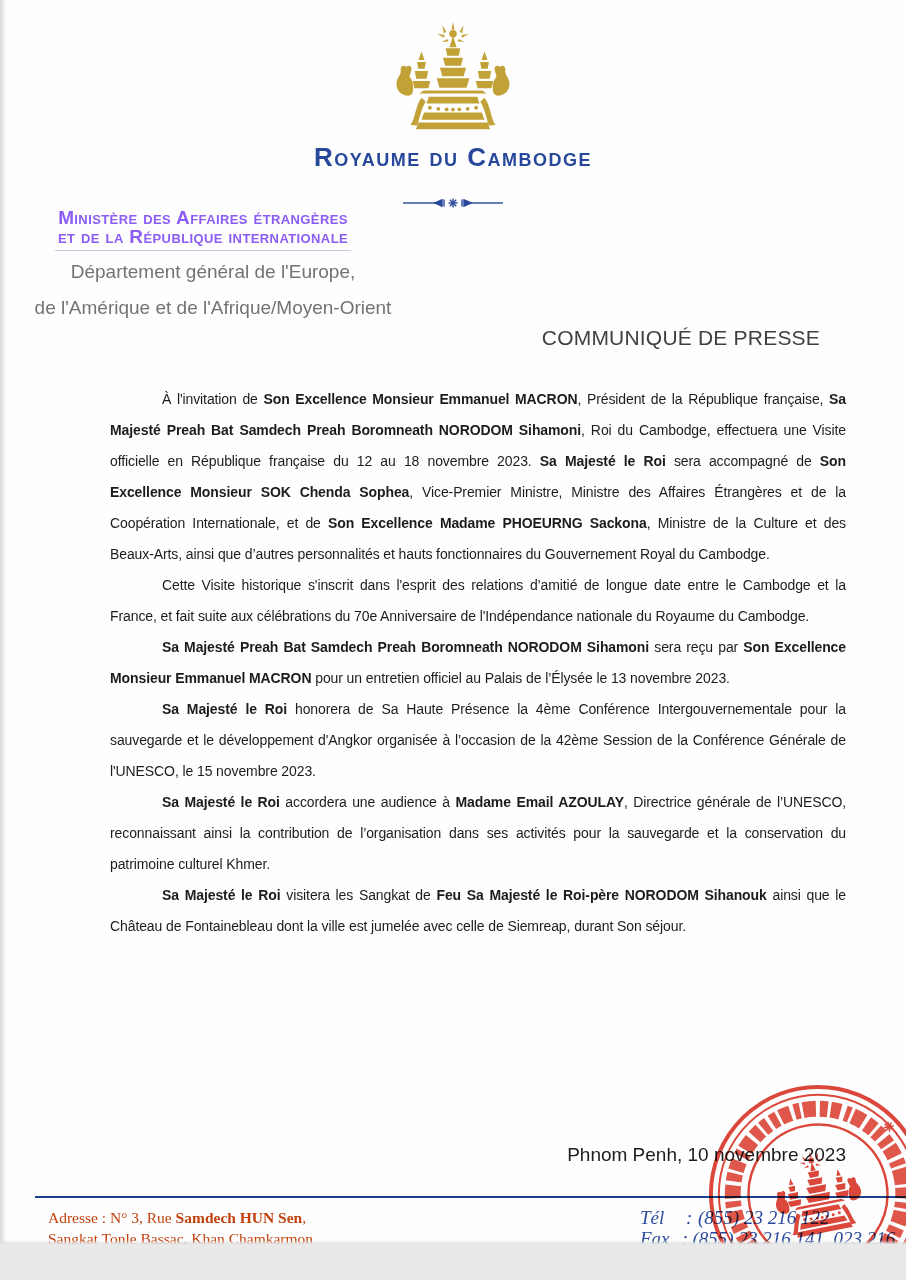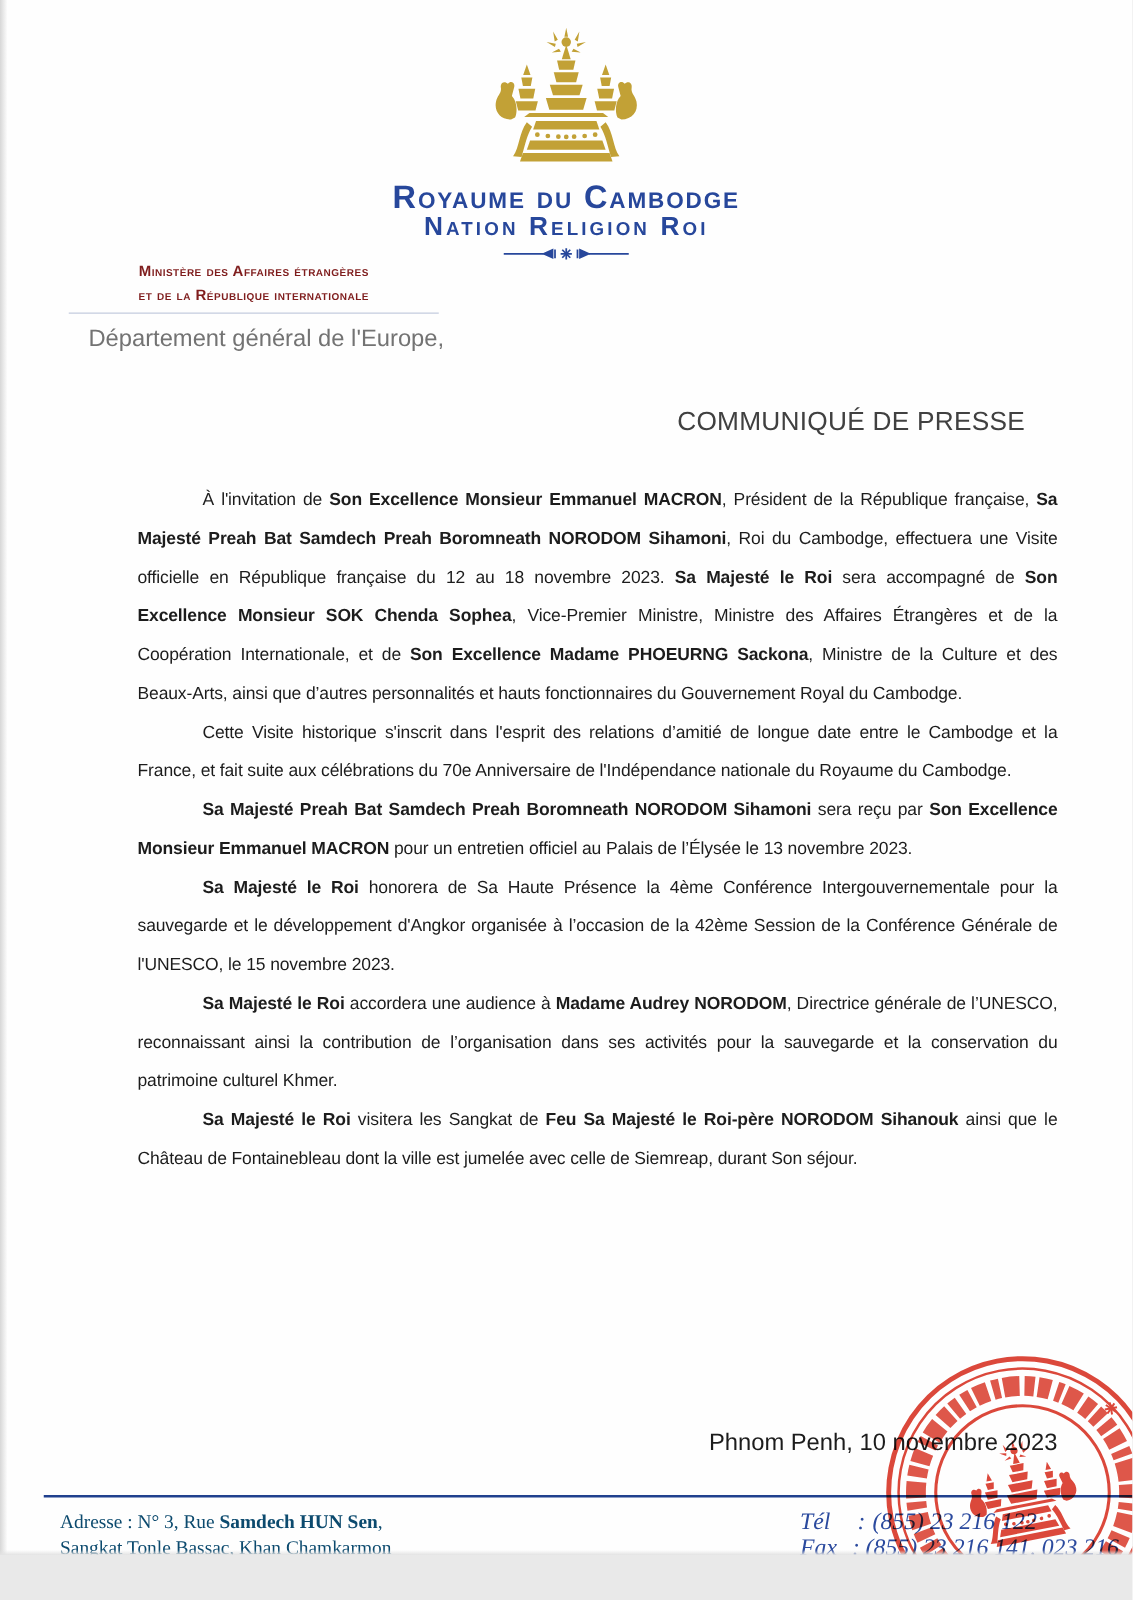--- a/index.html
+++ b/index.html
@@ -17,22 +17,22 @@
   .emblem{position:absolute;top:20px;left:50%;transform:translateX(-50%);}
   .kingdom-title{position:absolute;top:142px;left:0;width:100%;text-align:center;
     color:#27479b;font-weight:bold;font-variant:small-caps;
     font-size:26px;letter-spacing:1.5px;}
   .motto{position:absolute;top:170px;left:0;width:100%;text-align:center;
     color:#27479b;font-weight:bold;font-variant:small-caps;
     font-size:21px;letter-spacing:2.5px;}
   .ornament{position:absolute;top:196px;left:50%;transform:translateX(-50%);}
 
   .ministry{position:absolute;top:208px;left:38px;width:330px;text-align:center;
-    color:#7f1d1d;font-weight:bold;font-variant:small-caps;
-    font-size:12px;line-height:19px;letter-spacing:0.4px;}
+    color:#8b5cf6;font-weight:bold;font-variant:small-caps;
+    font-size:19px;line-height:19px;letter-spacing:0.4px;}
   .ministry-rule{position:absolute;top:250px;left:55px;width:296px;height:1px;
     background:#c3cbde;}
   .department{position:absolute;top:254px;left:28px;width:370px;text-align:center;
     color:#737373;font-size:19px;line-height:36px;}
 
   .doc-title{position:absolute;top:326px;right:86px;
     color:#404040;font-size:21px;letter-spacing:0.2px;}
 
   
   .body-text{position:absolute;top:384px;left:110px;width:736px;
@@ -41,21 +41,21 @@
   .body-text .b{font-weight:bold;}
 
   .dateline{position:absolute;top:1144px;left:110px;width:736px;text-align:right;
     color:#1c1c1c;font-size:19px;}
 
   
   .footer-rule{position:absolute;top:1196px;left:35px;right:0;height:0;
     border-top:2.5px solid #20408e;}
   .footer-address{position:absolute;top:1207px;left:48px;
     font-family:"Liberation Serif","DejaVu Serif",serif;
-    color:#0c4a6e;font-size:15.5px;line-height:21px;}
+    color:#c2410c;font-size:15.5px;line-height:21px;}
   .footer-address .b{font-weight:bold;}
   .footer-contact{position:absolute;top:1207px;left:640px;
     font-family:"Liberation Serif","DejaVu Serif",serif;
     color:#2b4a9e;font-size:19px;line-height:21px;font-style:italic;}
   .contact-row{display:flex;}
   .contact-row .lab{display:inline-block;width:46px;}
   .contact-row .col{display:inline-block;width:12px;}
 
   
   .stamp{position:absolute;left:704px;top:1080px;width:228px;height:228px;
@@ -104,21 +104,20 @@
         <path d="M100,74 C106,82 105.5,93 110.5,100 l-6.5,0.5 C101.5,92 100,84 96,77.5 Z"></path>
 
         <path d="M37,97.5 h66 l2.2,6.5 H34.8 Z"></path>
       </g>
     </defs>
     <use href="#arms" fill="#c2a136"></use>
     <use href="#arms" fill="none" stroke="#8f741c" stroke-width="0.6" opacity="0.6"></use>
   </svg>
 
   <div class="kingdom-title">Royaume du Cambodge</div>
-  <div class="motto">Nation Religion Roi</div>
 
   <svg class="ornament" width="104" height="14" viewBox="0 0 104 14">
     <g stroke="#27479b" stroke-width="1.4" fill="#27479b">
       <line x1="2" y1="7" x2="34" y2="7"></line>
       <path d="M34,7 l7,-3.2 v6.4 Z"></path>
       <line x1="43" y1="3.5" x2="43" y2="10.5"></line>
       <line x1="70" y1="7" x2="102" y2="7"></line>
       <path d="M70,7 l-7,-3.2 v6.4 Z"></path>
       <line x1="61" y1="3.5" x2="61" y2="10.5"></line>
       <g transform="translate(52,7)">
@@ -131,30 +130,31 @@
   </svg>
 
   <div class="ministry">
     <div>Ministère des Affaires étrangères</div>
     <div>et de la République internationale</div>
   </div>
   <div class="ministry-rule"></div>
 
   <div class="department">
     <div>Département général de l'Europe,</div>
+    <div>de l'Amérique et de l'Afrique/Moyen-Orient</div>
   </div>
 
   <div class="doc-title">COMMUNIQUÉ DE PRESSE</div>
 
   <div class="body-text">
       <p><span>À l'invitation de </span><span class="b">Son Excellence Monsieur Emmanuel MACRON</span><span>, Président de la République française, </span><span class="b">Sa Majesté Preah Bat Samdech Preah Boromneath NORODOM Sihamoni</span><span>, Roi du Cambodge, effectuera une Visite officielle en République française du 12 au 18 novembre 2023. </span><span class="b">Sa Majesté le Roi</span><span> sera accompagné de </span><span class="b">Son Excellence Monsieur SOK Chenda Sophea</span><span>, Vice-Premier Ministre, Ministre des Affaires Étrangères et de la Coopération Internationale, et de </span><span class="b">Son Excellence Madame PHOEURNG Sackona</span><span>, Ministre de la Culture et des Beaux-Arts, ainsi que d’autres personnalités et hauts fonctionnaires du Gouvernement Royal du Cambodge.</span></p>
       <p><span>Cette Visite historique s'inscrit dans l'esprit des relations d’amitié de longue date entre le Cambodge et la France, et fait suite aux célébrations du 70e Anniversaire de l'Indépendance nationale du Royaume du Cambodge.</span></p>
       <p><span class="b">Sa Majesté Preah Bat Samdech Preah Boromneath NORODOM Sihamoni</span><span> sera reçu par </span><span class="b">Son Excellence Monsieur Emmanuel MACRON</span><span> pour un entretien officiel au Palais de l’Élysée le 13 novembre 2023.</span></p>
       <p><span class="b">Sa Majesté le Roi</span><span> honorera de Sa Haute Présence la 4ème Conférence Intergouvernementale pour la sauvegarde et le développement d'Angkor organisée à l’occasion de la 42ème Session de la Conférence Générale de l'UNESCO, le 15 novembre 2023.</span></p>
-      <p><span class="b">Sa Majesté le Roi</span><span> accordera une audience à </span><span class="b">Madame Audrey NORODOM</span><span>, Directrice générale de l’UNESCO, reconnaissant ainsi la contribution de l’organisation dans ses activités pour la sauvegarde et la conservation du patrimoine culturel Khmer.</span></p>
+      <p><span class="b">Sa Majesté le Roi</span><span> accordera une audience à </span><span class="b">Madame Email AZOULAY</span><span>, Directrice générale de l’UNESCO, reconnaissant ainsi la contribution de l’organisation dans ses activités pour la sauvegarde et la conservation du patrimoine culturel Khmer.</span></p>
       <p><span class="b">Sa Majesté le Roi</span><span> visitera les Sangkat de </span><span class="b">Feu Sa Majesté le Roi-père NORODOM Sihanouk</span><span> ainsi que le Château de Fontainebleau dont la ville est jumelée avec celle de Siemreap, durant Son séjour.</span></p>
     </div>
 
   <div class="dateline">Phnom Penh, 10 novembre 2023</div>
 
   <div class="footer-rule"></div>
 
   <div class="footer-address">
     <div><span>Adresse : N° 3, Rue </span><span class="b">Samdech HUN Sen</span><span>,</span></div>
     <div>Sangkat Tonle Bassac, Khan Chamkarmon</div>

